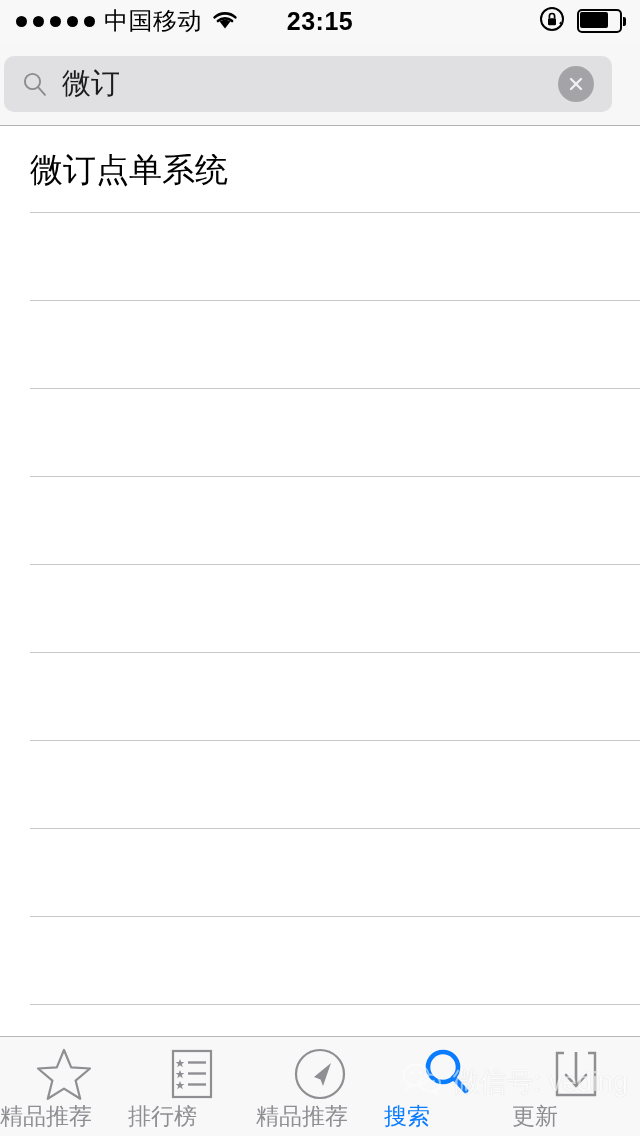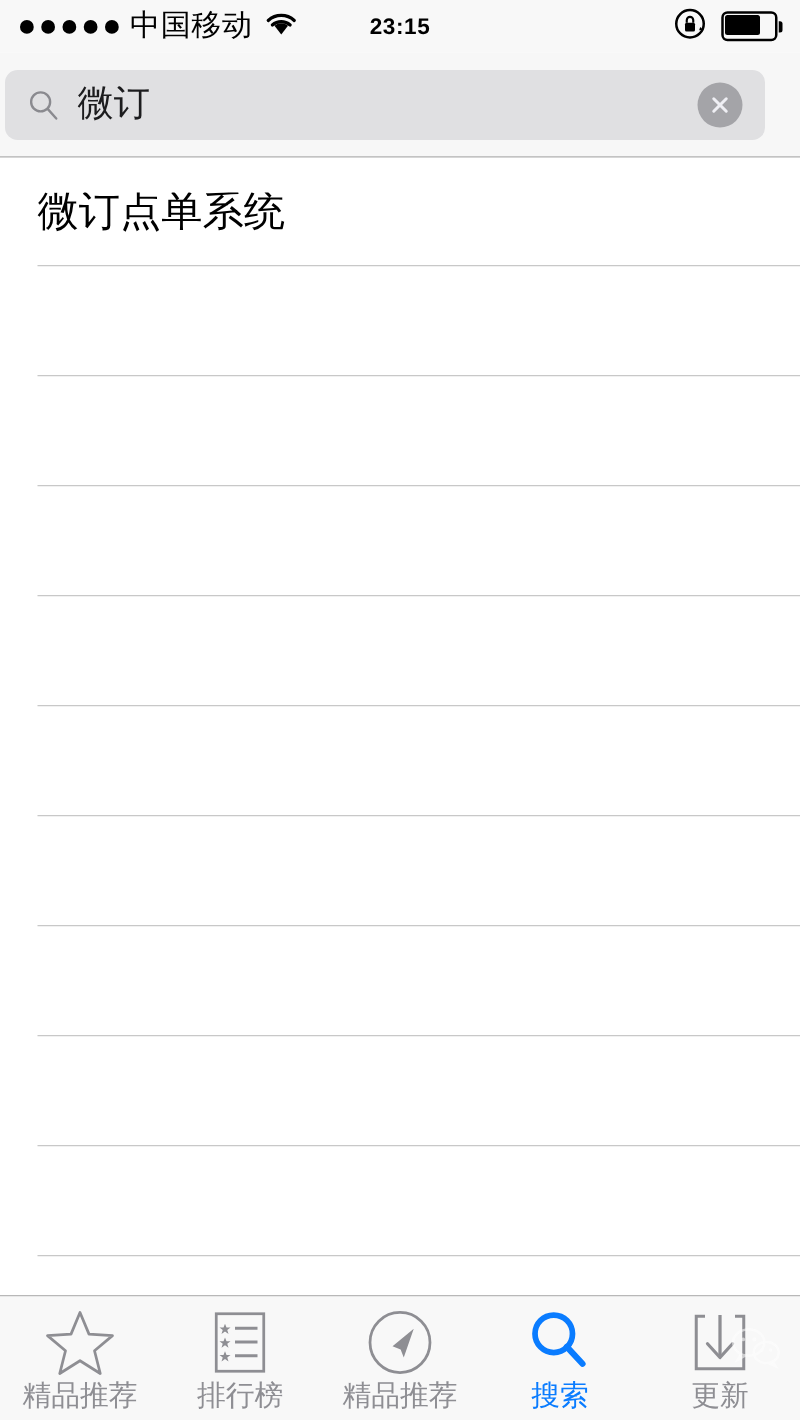--- a/index.html
+++ b/index.html
@@ -15,21 +15,21 @@
     position:absolute; top:0; left:0; width:640px; height:42px;
     background:#f8f8f8; display:flex; align-items:center;
   }
   .sb-left { position:absolute; left:16px; top:0; height:42px; display:flex; align-items:center; gap:9px; }
   .dots { display:flex; gap:6px; align-items:center; }
   .dot { width:11px; height:11px; border-radius:50%; background:#000; display:block; }
   .carrier { font-size:24px; color:#000; letter-spacing:0.5px; line-height:1; }
   .wifi { display:block; }
   .sb-time {
     position:absolute; left:0; width:640px; text-align:center; top:0; height:42px;
-    line-height:42px; font-size:18px; font-weight:bold; color:#000; letter-spacing:0.5px;
+    line-height:42px; font-size:25px; font-weight:bold; color:#000; letter-spacing:0.5px;
   }
   .sb-right { position:absolute; right:14px; top:0; height:42px; display:flex; align-items:center; gap:11px; }
   .batt { position:relative; width:49px; height:24px; }
   .batt-body { position:absolute; left:0; top:0; width:45px; height:24px; border:2px solid #000; border-radius:5px; }
   .batt-fill { position:absolute; left:3px; top:3px; height:16px; background:#000; border-radius:2px; }
   .batt-cap { position:absolute; right:0; top:8px; width:3px; height:9px; background:#000; border-radius:0 2px 2px 0; }
 
   
   .search-header {
     position:absolute; top:42px; left:0; width:640px; height:84px;
@@ -70,21 +70,21 @@
   }
   .row:first-child { height:86px; }
 
   
   .tabbar {
     position:absolute; bottom:0; left:0; width:640px; height:100px;
     background:#f8f8f8; border-top:1px solid #b8b8b8;
     display:flex; align-items:stretch;
   }
   .tab {
-    flex:1; display:flex; flex-direction:column; align-items:center;
+    flex:1; display:flex; flex-direction:column; 
     justify-content:flex-start; padding-top:10px; gap:4px;
   }
   .tab-icon { height:54px; display:flex; align-items:center; justify-content:center; }
   .tab-label { font-size:23px; color:#8e8e93; line-height:1; }
   .tab.active .tab-label { color:#0a7cff; }
 
   
   .watermark {
     position:absolute; right:12px; bottom:34px;
     display:flex; align-items:center; gap:7px;
@@ -254,15 +254,16 @@
         <ellipse cx="15" cy="13" rx="12.5" ry="10.5" fill="none" stroke="#ffffff" stroke-width="1.8"></ellipse>
         <path d="M9 22 L6 27 L12.5 23.5" fill="none" stroke="#ffffff" stroke-width="1.8"></path>
         <circle cx="10.5" cy="10.5" r="1.6" fill="#ffffff"></circle>
         <circle cx="19.5" cy="10.5" r="1.6" fill="#ffffff"></circle>
         <ellipse cx="29" cy="21" rx="10" ry="8.5" fill="none" stroke="#ffffff" stroke-width="1.8"></ellipse>
         <path d="M34 28 L36.5 32 L31 29.5" fill="none" stroke="#ffffff" stroke-width="1.8"></path>
         <circle cx="25.5" cy="19" r="1.3" fill="#ffffff"></circle>
         <circle cx="32.5" cy="19" r="1.3" fill="#ffffff"></circle>
       </svg>
     </span>
+    <span class="wm-text">微信号: veding</span>
   </div>
 
 </div>
 
 </body></html>

